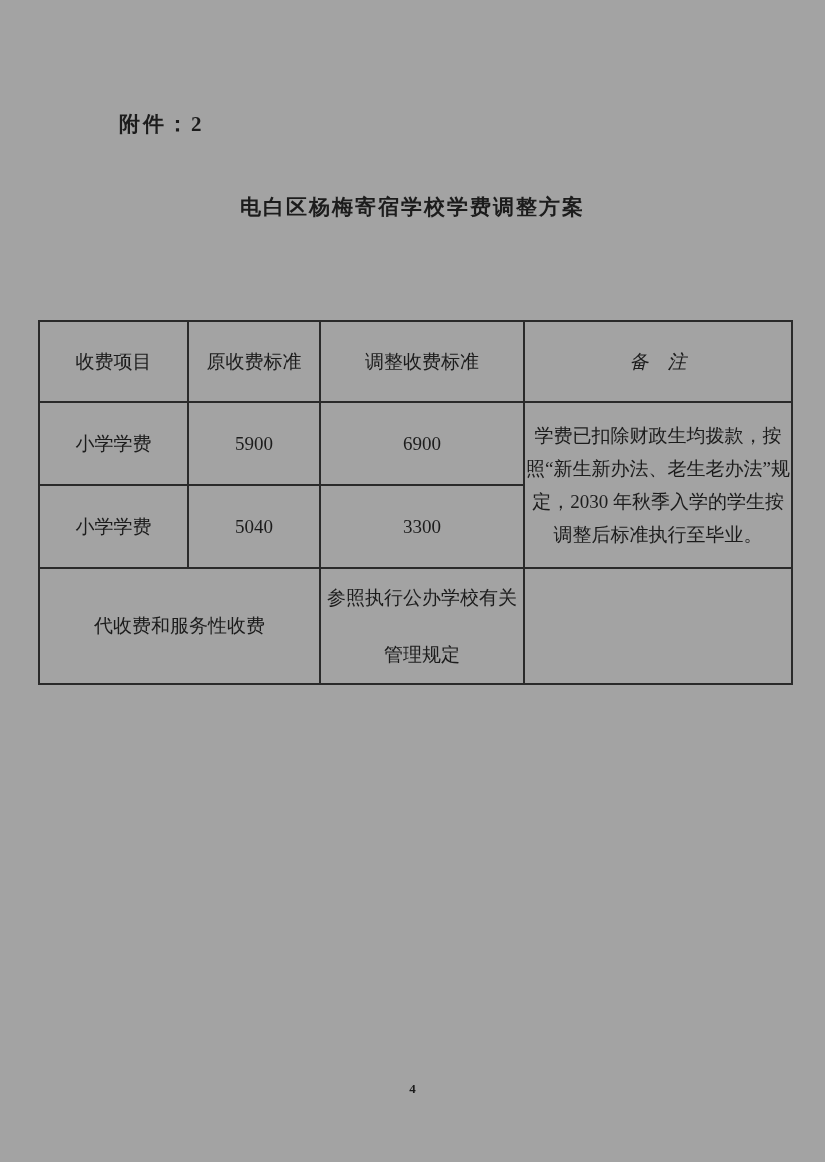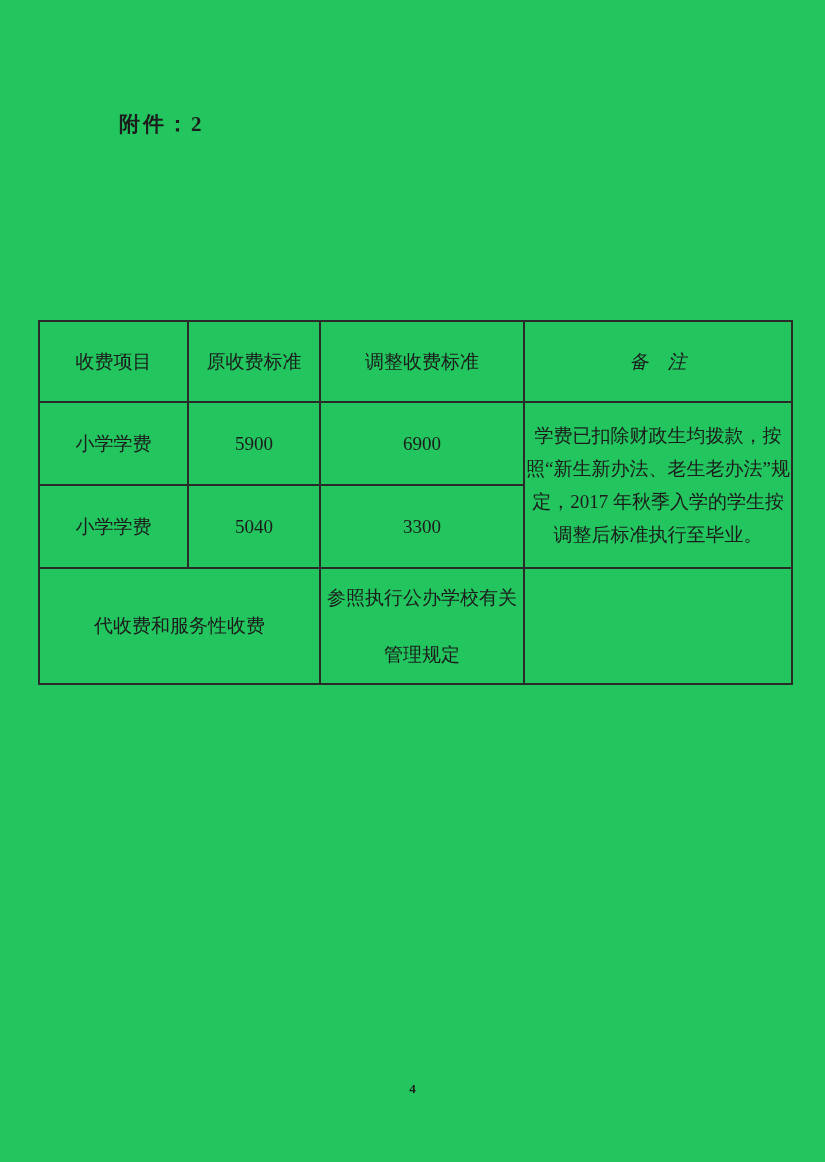--- a/index.html
+++ b/index.html
@@ -4,21 +4,21 @@
 <style>
   html, body {
     margin: 0;
     padding: 0;
     background: #ffffff;
   }
   .page {
     position: relative;
     width: 825px;
     height: 1162px;
-    background: #22c55e;
+    background: #a3a3a3;
     font-family: "Liberation Serif", "DejaVu Serif", serif;
     color: #1c1c1c;
     overflow: hidden;
   }
   .attachment-label {
     position: absolute;
     left: 119px;
     top: 110px;
     font-size: 21px;
     font-weight: bold;
@@ -88,36 +88,37 @@
     font-weight: bold;
   }
 </style>
 </head>
 <body>
 
 <div class="page">
 
   <div class="attachment-label">附件：2</div>
 
+  <div class="doc-title">电白区杨梅寄宿学校学费调整方案</div>
 
 
   <table class="fee-table">
     <tbody>
         <tr class="header-row">
       <th class="col-item">收费项目</th>
       <th class="col-original">原收费标准</th>
       <th class="col-adjusted">调整收费标准</th>
       <th class="col-remarks">备　注</th>
     </tr>
 
     <tr class="data-row">
       <td>小学学费</td>
       <td>5900</td>
       <td>6900</td>
-      <td class="remarks-cell" rowspan="2">学费已扣除财政生均拨款，按照“新生新办法、老生老办法”规定，2017 年秋季入学的学生按调整后标准执行至毕业。</td>
+      <td class="remarks-cell" rowspan="2">学费已扣除财政生均拨款，按照“新生新办法、老生老办法”规定，2030 年秋季入学的学生按调整后标准执行至毕业。</td>
     </tr>
 
     <tr class="data-row">
       <td>小学学费</td>
       <td>5040</td>
       <td>3300</td>
     </tr>
 
     <tr class="footer-row">
       <td colspan="2">代收费和服务性收费</td>

